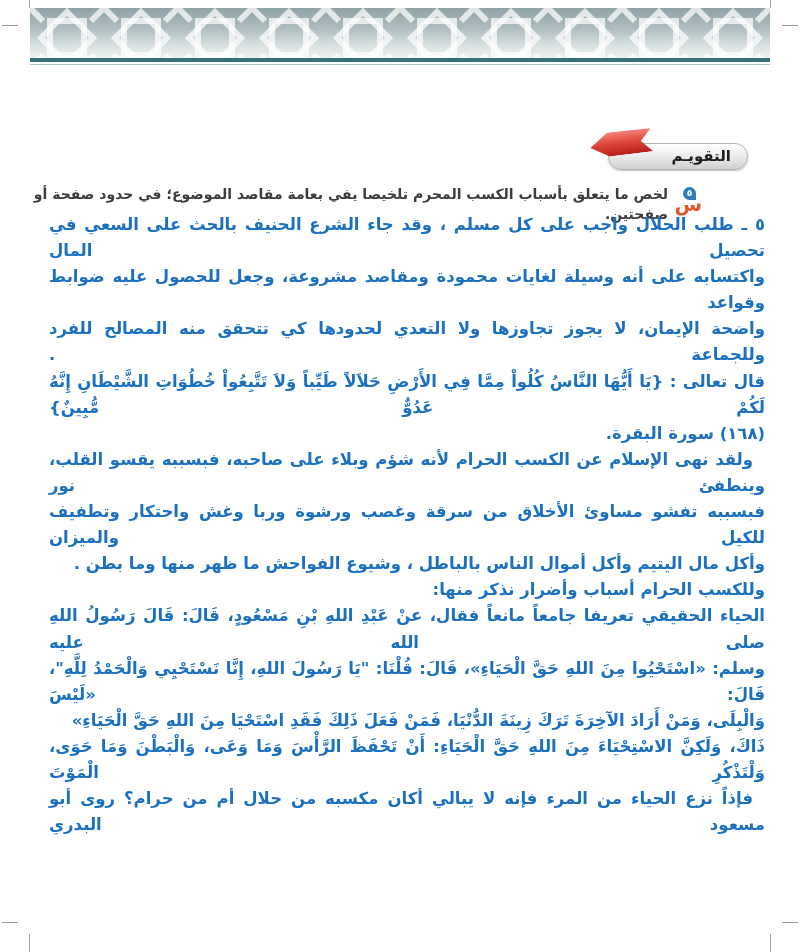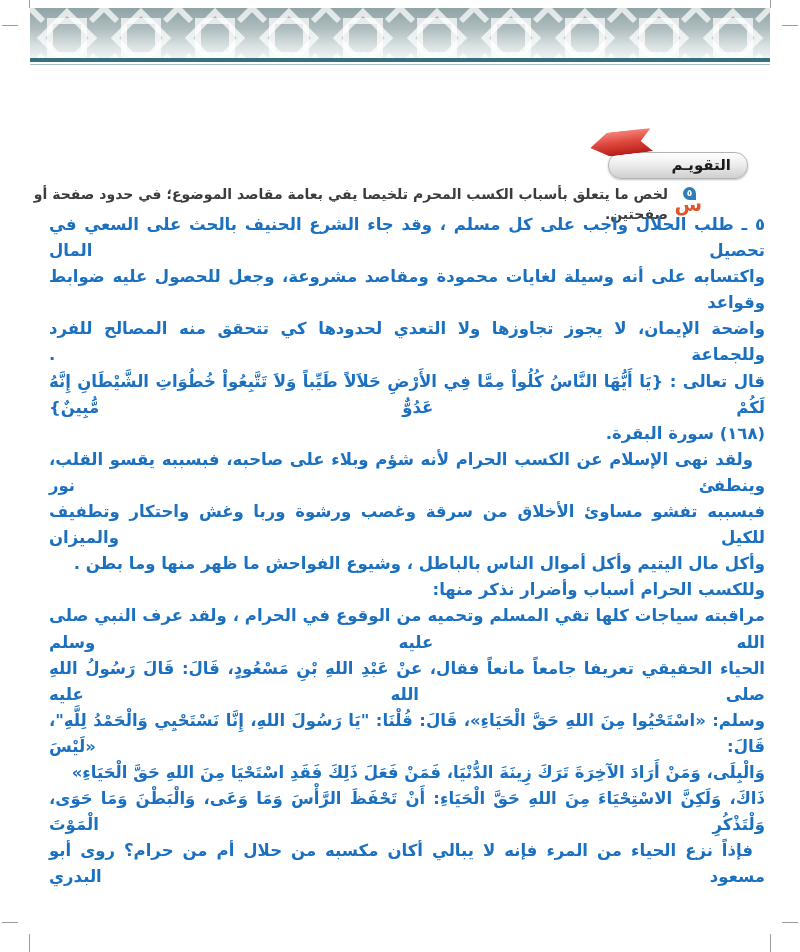--- a/index.html
+++ b/index.html
@@ -16,21 +16,21 @@
     background:linear-gradient(180deg,#8fa3a7 0%,#aebcbf 40%,#d8e0e0 75%,#eef2f2 100%);
     border-bottom:4px solid #35707b;
     overflow:hidden;
   }
   .band svg{display:block;width:100%;height:100%;}
   .band-underline{
     position:absolute;left:30px;top:64px;width:740px;height:1px;background:#a9c0c4;
   }
   
   .eval-tab{
-    position:absolute;left:608px;top:152px;width:138px;height:25px;
+    position:absolute;left:608px;top:143px;width:138px;height:25px;
     border-radius:13px;border:1px solid #b3b3b3;
     background:linear-gradient(180deg,#ffffff 0%,#ededed 45%,#cfcfcf 100%);
     box-shadow:0 1px 2px rgba(0,0,0,.25);
     z-index:2;direction:rtl;
   }
   .eval-tab .eval-label{
     position:absolute;right:16px;top:3px;
     font-size:15px;font-weight:bold;color:#1b1b1b;letter-spacing:0;
   }
   .eval-arrow{
@@ -122,21 +122,20 @@
     </div>
     <div class="para indent">
       <div class="line">ولقد نهى الإسلام عن الكسب الحرام لأنه شؤم وبلاء على صاحبه، فبسببه يقسو القلب، وينطفئ نور</div>
       <div class="line">فبسببه تفشو مساوئ الأخلاق من سرقة وغصب ورشوة وربا وغش واحتكار وتطفيف للكيل والميزان</div>
       <div class="line lastline">وأكل مال اليتيم وأكل أموال الناس بالباطل ، وشيوع الفواحش ما ظهر منها وما بطن .</div>
     </div>
     <div class="para">
       <div class="line lastline">وللكسب الحرام أسباب وأضرار نذكر منها:</div>
     </div>
     <div class="para">
-      <div class="line">مراقبته سياجات كلها تقي المسلم وتحميه من الوقوع في الحرام ، ولقد عرف النبي صلى الله عليه وسلم</div>
       <div class="line">الحياء الحقيقي تعريفا جامعاً مانعاً فقال، عنْ عَبْدِ اللهِ بْنِ مَسْعُودٍ، قَالَ: قَالَ رَسُولُ اللهِ صلى الله عليه</div>
       <div class="line">وسلم: «اسْتَحْيُوا مِنَ اللهِ حَقَّ الْحَيَاءِ»، قَالَ: قُلْنَا: "يَا رَسُولَ اللهِ، إِنَّا نَسْتَحْيِي وَالْحَمْدُ لِلَّهِ"، قَالَ: «لَيْسَ</div>
       <div class="line lastline">وَالْبِلَى، وَمَنْ أَرَادَ الآخِرَةَ تَرَكَ زِينَةَ الدُّنْيَا، فَمَنْ فَعَلَ ذَلِكَ فَقَدِ اسْتَحْيَا مِنَ اللهِ حَقَّ الْحَيَاءِ»</div>
       <div class="line">ذَاكَ، وَلَكِنَّ الاسْتِحْيَاءَ مِنَ اللهِ حَقَّ الْحَيَاءِ: أَنْ تَحْفَظَ الرَّأْسَ وَمَا وَعَى، وَالْبَطْنَ وَمَا حَوَى، وَلْتَذْكُرِ الْمَوْتَ</div>
     </div>
     <div class="para indent">
       <div class="line">فإذاً نزع الحياء من المرء فإنه لا يبالي أكان مكسبه من حلال أم من حرام؟ روى أبو مسعود البدري</div>
     </div>
   </div>
 

